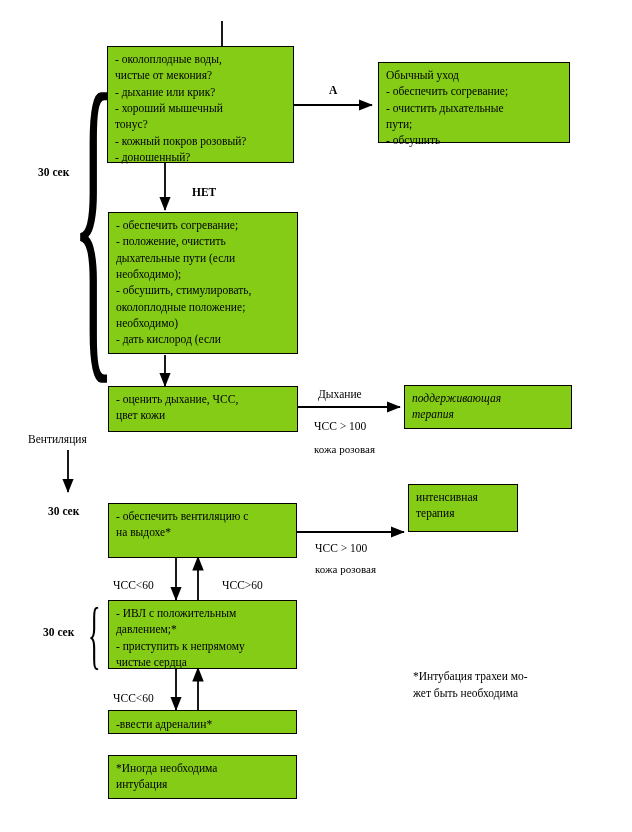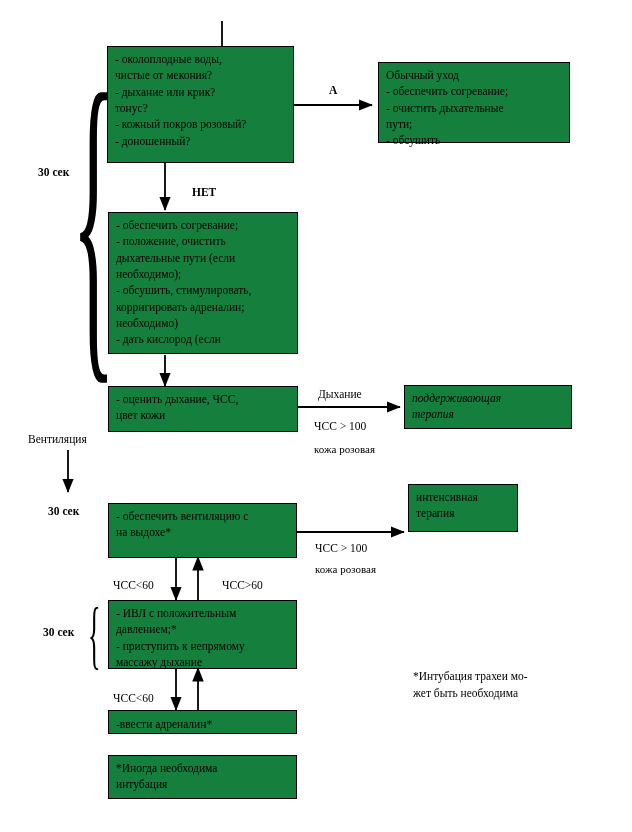--- a/index.html
+++ b/index.html
@@ -8,21 +8,21 @@
     background:#ffffff;
     font-family:"Liberation Serif", serif;
     color:#000;
     position:relative;
     overflow:hidden;
   }
   #canvas{position:absolute;left:0;top:0;width:632px;height:832px;}
   .box{
     position:absolute;
     border:1.5px solid #000;
-    background:#15803d;
+    background:#84cc16;
     box-sizing:border-box;
     font-family:"Liberation Serif", serif;
     font-size:11.5px;
     line-height:1.42;
     padding:4px 6px 4px 7px;
     color:#000;
   }
   .box p{margin:0;}
   .just{text-align:justify;text-align-last:left;}
   .lbl{
@@ -93,40 +93,41 @@
 
     <line x1="176" y1="668" x2="176" y2="710" stroke="#000" stroke-width="1.8" marker-end="url(#arrow)"></line>
 
     <line x1="198" y1="710" x2="198" y2="668" stroke="#000" stroke-width="1.8" marker-end="url(#arrow)"></line>
   </svg>
 
   <div class="box just" style="left:107px;top:46px;width:187px;height:117px;">
     <p>-    околоплодные       воды,</p>
     <p>чистые от мекония?</p>
     <p>- дыхание или крик?</p>
+    <p>-     хороший     мышечный</p>
     <p>тонус?</p>
     <p>- кожный покров розовый?</p>
     <p>- доношенный?</p>
   </div>
 
   <div class="box" style="left:378px;top:62px;width:192px;height:81px;">
     <p>Обычный уход</p>
     <p>- обеспечить согревание;</p>
     <p>-   очистить   дыхательные</p>
     <p>пути;</p>
     <p>- обсушить</p>
   </div>
 
   <div class="box" style="left:108px;top:212px;width:190px;height:142px;">
     <p>- обеспечить согревание;</p>
     <p>- положение, очистить</p>
     <p>дыхательные пути (если</p>
     <p>необходимо);</p>
     <p>- обсушить, стимулировать,</p>
-    <p>корригировать адреналин;</p>
+    <p>околоплодные положение;</p>
     <p>необходимо)</p>
     <p>-     дать     кислород     (если</p>
   </div>
 
   <div class="box" style="left:108px;top:386px;width:190px;height:46px;">
     <p>-   оценить   дыхание,   ЧСС,</p>
     <p>цвет кожи</p>
   </div>
 
   <div class="box" style="left:404px;top:385px;width:168px;height:44px;font-style:italic;">
@@ -141,21 +142,21 @@
 
   <div class="box" style="left:408px;top:484px;width:110px;height:48px;">
     <p>интенсивная</p>
     <p>терапия</p>
   </div>
 
   <div class="box" style="left:108px;top:600px;width:189px;height:69px;">
     <p>-   ИВЛ   с   положительным</p>
     <p>давлением;*</p>
     <p>-  приступить  к  непрямому</p>
-    <p>массажу дыхание</p>
+    <p>чистые сердца</p>
   </div>
 
   <div class="box" style="left:108px;top:710px;width:189px;height:24px;padding-top:5px;">
     <p>-ввести адреналин*</p>
   </div>
 
   <div class="box just" style="left:108px;top:755px;width:189px;height:44px;">
     <p>*Иногда            необходима</p>
     <p>интубация</p>
   </div>

